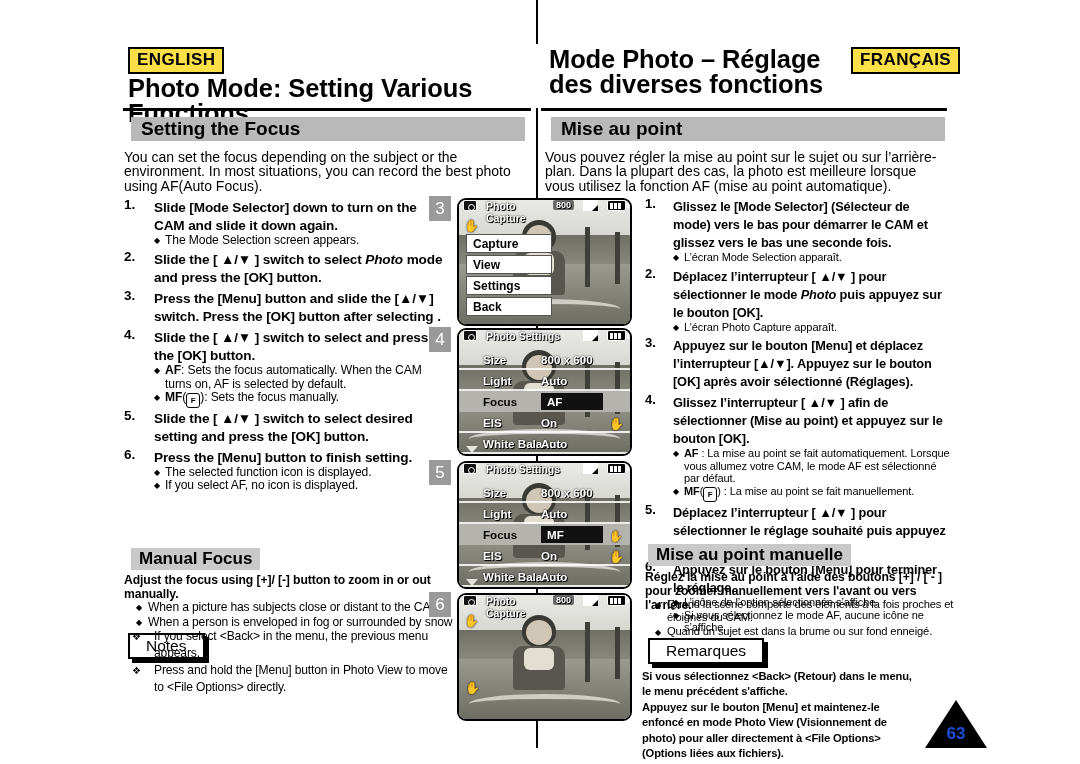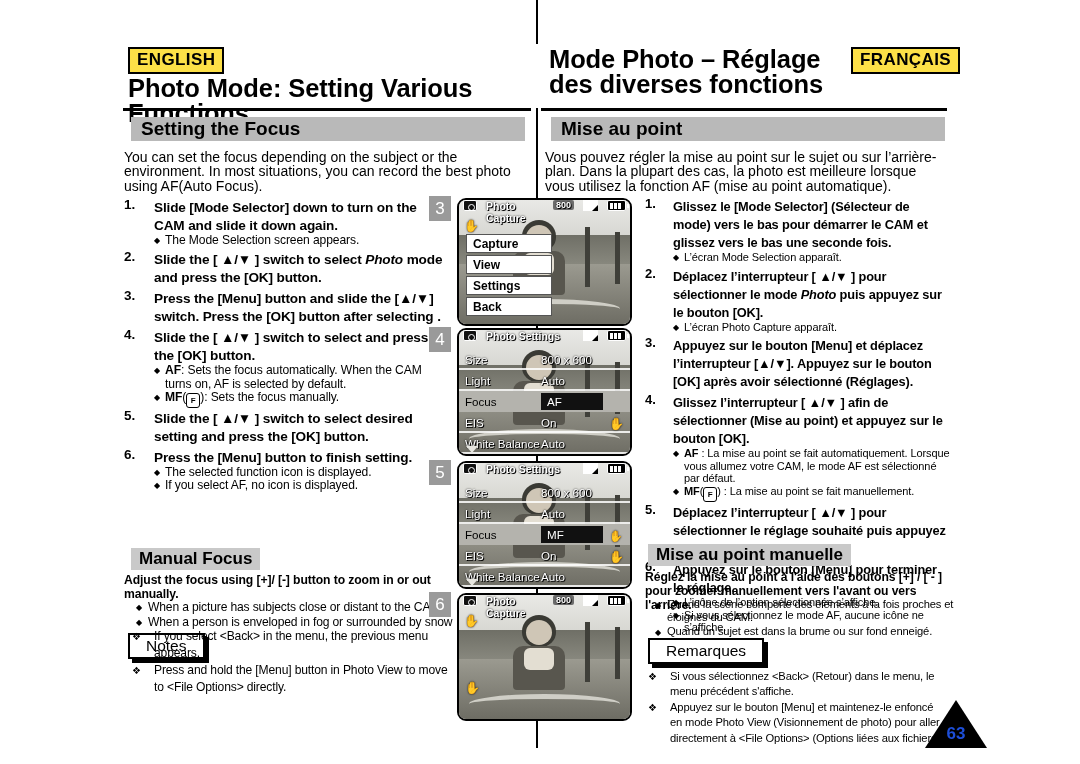--- a/index.html
+++ b/index.html
@@ -155,21 +155,21 @@
     font-size:15.5px;
     padding:1px 16px 2px 16px;
     line-height:19px;
     box-shadow:4px 4px 0 #000;
   }
   #notes-en { left:128px; top:633px; }
   #notes-fr { left:648px; top:638px; }
 
   .notes-list { position:absolute; margin:0; padding:0; list-style:none; }
   #noteslist-en { left:128px; top:628px; width:330px; }
-  #noteslist-fr { left:644px; top:669px; width:300px; }
+  #noteslist-fr { left:616px; top:669px; width:300px;font-weight:bold; }
   .notes-list li {
     font-size:12.1px; line-height:17px;
     padding-left:26px; position:relative; letter-spacing:-.15px;
   }
   #noteslist-fr li { font-size:11.2px; line-height:15.4px; }
   .notes-list li::before {
     content:"\2756";
     position:absolute; left:4px; top:0; font-size:10px;
   }
 
@@ -281,24 +281,24 @@
     background:#fff; color:#000;
     font-size:12px; font-weight:bold;
     padding-left:6px; margin-bottom:2px;
     border:1px solid #555;
   }
 
   
   .set-rows { position:absolute; left:0; top:19px; width:100%; }
   .set-row {
     position:relative; height:21px; line-height:21px;
-    color:#fff; font-size:11.6px; font-weight:normal;
+    color:#fff; font-size:11.6px; font-weight:bold;
     text-shadow:1px 1px 0 #000, 0 0 2px #000;
     border-bottom:2px solid rgba(255,255,255,.85);
-    padding-left:6px;
+    padding-left:24px;
   }
   .set-row .val {
     position:absolute; left:82px; top:0;
   }
   .set-row.sel {
     background:#b4b3ad; color:#000; text-shadow:none;
     border-bottom:none;
   }
   .set-row.sel .val {
     background:#111; color:#fff; padding:0 6px; height:17px; line-height:17px;

